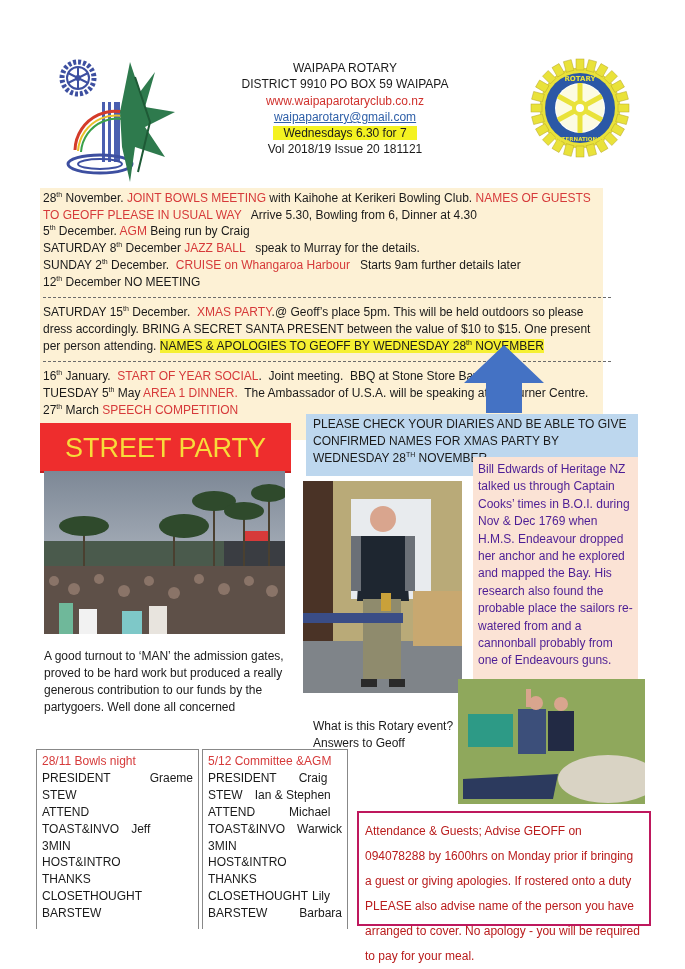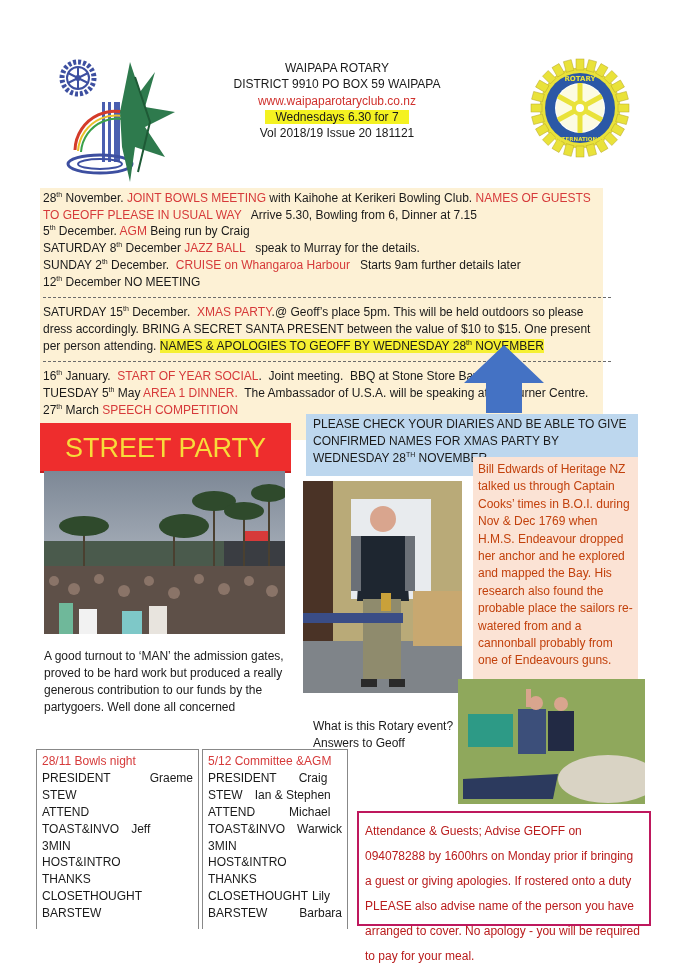--- a/index.html
+++ b/index.html
@@ -1,21 +1,21 @@
 <!DOCTYPE html>
 <html><head>
 <meta charset="utf-8">
 <style>
   * { box-sizing: border-box; margin: 0; padding: 0; }
   html, body { width: 685px; height: 969px; background: #ffffff; overflow: hidden; }
   body { position: relative; font-family: "Liberation Sans", sans-serif; color: #1a1a1a; }
   .abs { position: absolute; }
 
   
-  .header-center { left: 207px; top: 60px; width: 260px; text-align: center; font-size: 12px; line-height: 16.3px; }
+  .header-center { left: 215px; top: 60px; width: 260px; text-align: center; font-size: 12px; line-height: 16.3px; }
   .header-center .red { color: #d0312d; }
   .header-center .link { color: #2e5fa8; text-decoration: underline; }
   .header-center .hl { background: #f4f221; padding: 0 10px; }
 
   
   .events { left: 40px; top: 188px; width: 563px; height: 252px; background: #fdf1d5; font-size: 12px; line-height: 16.7px; padding: 2px 3px; }
   .events .red { color: #d63a3a; }
   .events sup { font-size: 7px; line-height: 0; vertical-align: super; }
   .events .hl { background: #f6f032; }
   .dash { border-top: 1px dashed #6b6b6b; margin: 7px 0 6px; height: 0; width: 568px; }
@@ -23,21 +23,21 @@
   
   .arrow { left: 464px; top: 345px; width: 80px; height: 68px; }
 
   
   .banner { left: 40px; top: 423px; width: 251px; height: 48px; background: #ee2d2d; color: #f7dc3a; font-size: 27px; text-align: center; line-height: 50px; box-shadow: 0 2px 0 #c42020; }
   .photo { overflow: hidden; }
 
   .blue-box { left: 306px; top: 414px; width: 332px; height: 62px; background: #bdd7ee; font-size: 12px; line-height: 17px; padding: 2px 7px; color: #1a1a1a; }
   .blue-box sup { font-size: 7px; line-height: 0; vertical-align: super; }
 
-  .bill-box { left: 473px; top: 457px; width: 165px; height: 228px; background: #fbe3d5; font-size: 12px; line-height: 17.4px; padding: 4px 5px; color: #c2410c; }
+  .bill-box { left: 473px; top: 457px; width: 165px; height: 228px; background: #fbe3d5; font-size: 12px; line-height: 17.4px; padding: 4px 5px; color: #4c1d95; }
 
   .caption-left { left: 44px; top: 648px; width: 240px; font-size: 12px; line-height: 17px; }
   .caption-question { left: 313px; top: 718px; width: 150px; font-size: 12px; line-height: 17px; }
 
   .roster { top: 749px; width: 163px; height: 180px; border: 1px solid #888; border-bottom: none; font-size: 12px; line-height: 16.9px; padding: 3px 5px; }
   .roster .title { color: #d63a3a; }
   .roster .row { display: flex; justify-content: space-between; white-space: nowrap; }
   .roster .row.left { justify-content: flex-start; gap: 12px; }
 
   .attend-box { left: 357px; top: 811px; width: 294px; height: 115px; border: 2px solid #be185d; font-size: 12px; line-height: 25px; padding: 6px 6px; color: #b91c1c; background: #fff; }
@@ -67,20 +67,21 @@
     <ellipse cx="50" cy="112" rx="22" ry="5" fill="none" stroke="#3d4fa0" stroke-width="2"></ellipse>
     <path d="M80 10 L90 40 L105 20 L95 55 L125 60 L95 75 L115 105 L85 95 L80 130 L72 95 L70 60 Z" fill="#2e7a4d"></path>
     <path d="M85 25 L100 70 L88 120" stroke="#1e5a36" stroke-width="2" fill="none"></path>
   </svg>
 </div>
 
 <div class="abs header-center">
   <div>WAIPAPA ROTARY</div>
   <div>DISTRICT 9910 PO BOX 59 WAIPAPA</div>
   <div class="red">www.waipaparotaryclub.co.nz</div>
+  <div><span class="link">waipaparotary@gmail.com</span></div>
   <div><span class="hl">Wednesdays 6.30 for 7</span></div>
   <div>Vol 2018/19 Issue 20 181121</div>
 </div>
 
 <div class="abs" style="left:530px;top:58px;width:100px;height:100px;">
   <svg width="100" height="100" viewBox="-50 -50 100 100">
     <g fill="#e9e23a" stroke="#b8a82a" stroke-width="0.5">
       <circle r="40"></circle>
       <g id="teeth">
         <rect x="-4" y="-49" width="8" height="11"></rect>
@@ -119,21 +120,21 @@
     </g>
     <circle r="8" fill="#e9e23a"></circle>
     <circle r="4" fill="#fff"></circle>
     <text x="0" y="-27" font-size="7" fill="#e9e23a" text-anchor="middle" font-family="DejaVu Sans, sans-serif" font-weight="bold">ROTARY</text>
     <text x="0" y="33" font-size="5.5" fill="#e9e23a" text-anchor="middle" font-family="DejaVu Sans, sans-serif" font-weight="bold">INTERNATIONAL</text>
   </svg>
 </div>
 
 <div class="abs events">
   <div>
-    <span>28</span><sup>th</sup><span> November. </span><span class="red">JOINT BOWLS MEETING</span><span> with Kaihohe at Kerikeri Bowling Club. </span><span class="red">NAMES OF GUESTS TO GEOFF PLEASE IN USUAL WAY</span><span style="white-space:pre">   Arrive 5.30, Bowling from 6, Dinner at 7.15</span>
+    <span>28</span><sup>th</sup><span> November. </span><span class="red">JOINT BOWLS MEETING</span><span> with Kaihohe at Kerikeri Bowling Club. </span><span class="red">NAMES OF GUESTS TO GEOFF PLEASE IN USUAL WAY</span><span style="white-space:pre">   Arrive 5.30, Bowling from 6, Dinner at 4.30</span>
   </div>
   <div>
     <span>5</span><sup>th</sup><span> December. </span><span class="red">AGM</span><span> Being run by Craig</span>
   </div>
   <div>
     <span>SATURDAY 8</span><sup>th</sup><span> December </span><span class="red">JAZZ BALL</span><span style="white-space:pre">   speak to Murray for the details.</span>
   </div>
   <div>
     <span>SUNDAY 2</span><sup>th</sup><span style="white-space:pre"> December.  </span><span class="red">CRUISE on Whangaroa Harbour</span><span style="white-space:pre">   Starts 9am further details later</span>
   </div>

